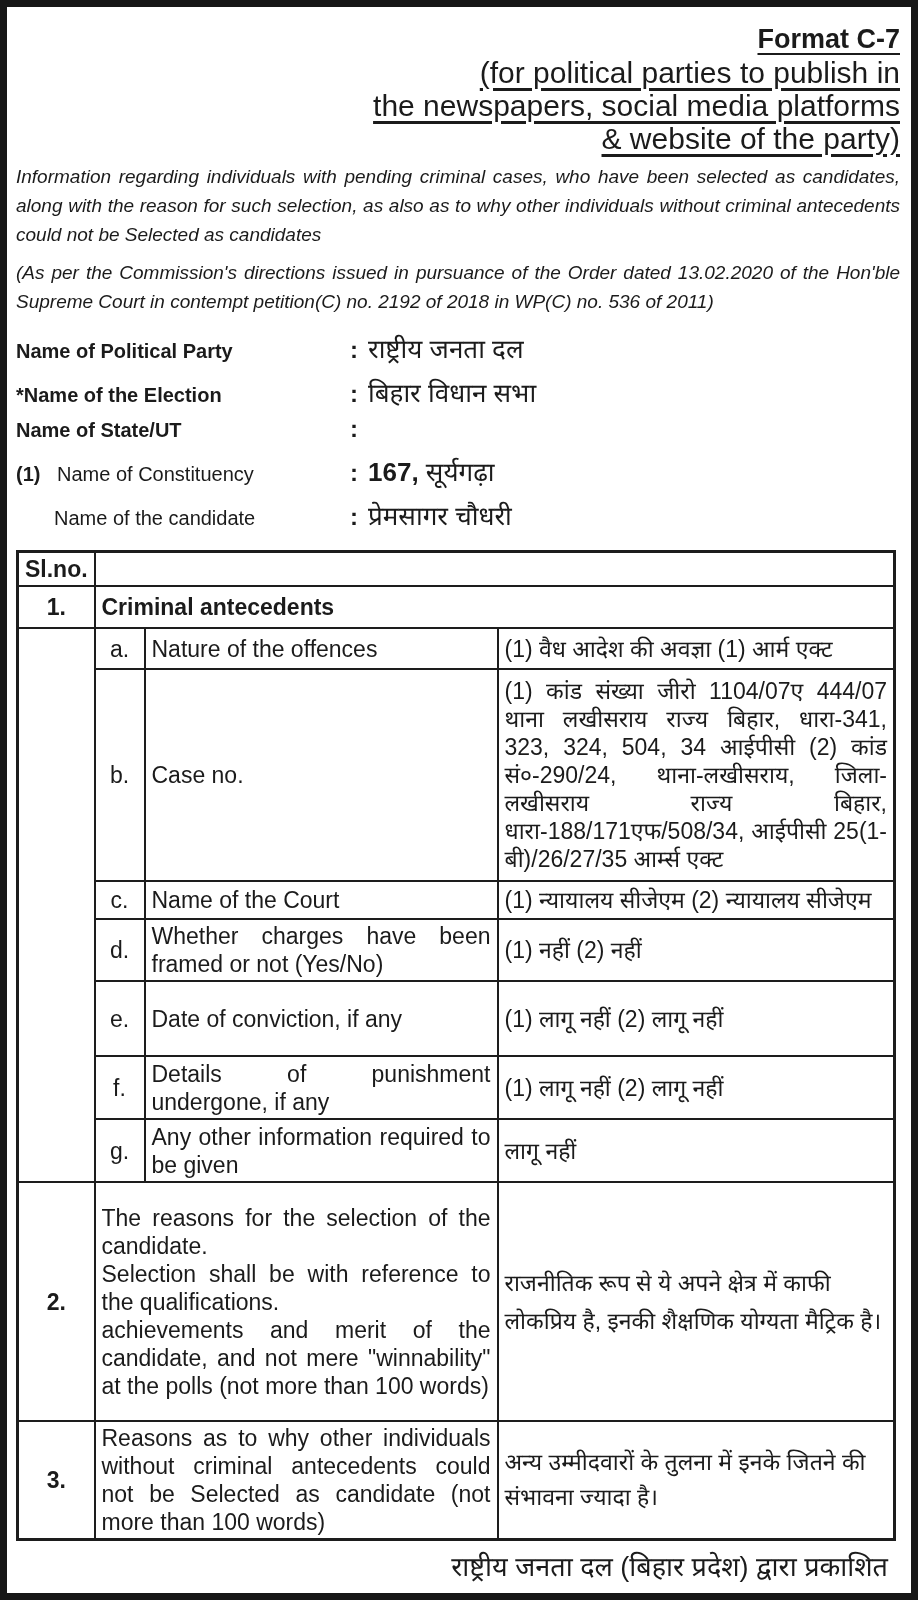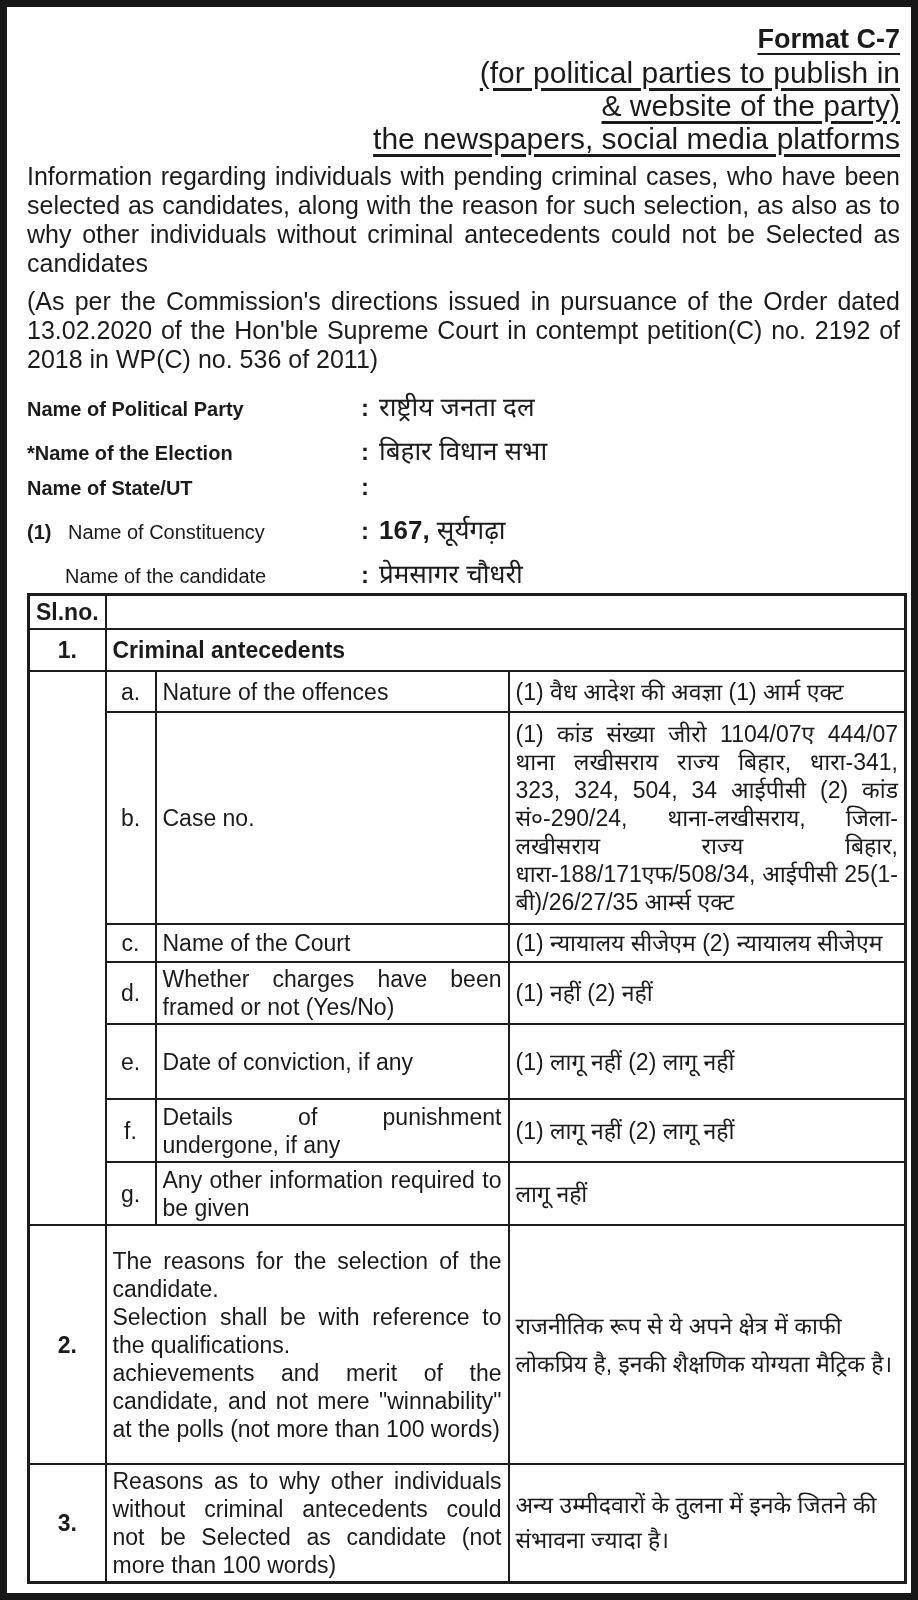--- a/index.html
+++ b/index.html
@@ -6,59 +6,59 @@
   .page{
     position:relative;
     width:918px;height:1600px;
     box-sizing:border-box;
     background:#ffffff;
     border:7px solid #171717;
     outline:2px solid #ffffff;
     font-family:"Liberation Sans","DejaVu Sans",sans-serif;
     color:#1b1b1b;
     overflow:hidden;
-    padding-left:11px;
   }
   .inner{padding:10px 11px 0 9px;}
   
   .hdr{ text-align:right; padding-top:6px; line-height:33px;}
   .hdr .fmt{
     font-size:27px;font-weight:bold;
     text-decoration:underline; text-underline-offset:5px;
   }
   .hdr .sub{
     font-size:30px;
     text-decoration:underline; text-underline-offset:5px;
   }
   
   .para{
     margin:7px 0 0 0;
-    font-size:25px; line-height:29px;
+    font-size:19px; line-height:29px;
     text-align:justify;
+    font-style:italic;
   }
   .para2{margin-top:9px;}
   
   .fields{margin-top:8px;}
   .frow{
     display:grid;
     grid-template-columns:334px 16px auto;
     align-items:baseline;
     line-height:34px;
   }
   .flabel{font-size:20px;font-weight:bold;}
   .flabel.plain{font-weight:normal;}
   .fprefix{font-weight:bold;display:inline-block;width:41px;}
   .findent{padding-left:38px;}
   .fcolon{font-size:24px;font-weight:bold;}
   .fvalue{font-size:26px;padding-left:2px;margin-top:8px;}
   .fvalue b{font-family:"Liberation Sans","DejaVu Sans",sans-serif;}
   
   table.main{
     border-collapse:collapse; table-layout:fixed;
-    width:877px; margin-top:0;
+    width:877px; margin-top:15px;
     border:3px solid #1d1d1d;
   }
   table.main td{
     border:2px solid #1d1d1d;
     padding:2px 6px;
     font-size:23px; line-height:28px;
     vertical-align:middle;
     overflow:hidden;
   }
   td.num{text-align:center;font-weight:bold;font-size:24px;}
@@ -83,22 +83,22 @@
 </style>
 </head>
 <body>
 
 <div class="page">
   <div class="inner">
 
     <div class="hdr">
       <div class="fmt">Format C-7</div>
       <div class="sub">(for political parties to publish in</div>
+      <div class="sub">the newspapers, social media platforms</div>
       <div class="sub">&amp; website of the party)</div>
-      <div class="sub">the newspapers, social media platforms</div>
     </div>
 
     <p class="para">Information regarding individuals with pending criminal cases, who have been selected as candidates, along with the reason for such selection, as also as to why other individuals without criminal antecedents could not be Selected as candidates</p>
     <p class="para para2">(As per the Commission's directions issued in pursuance of the Order dated 13.02.2020 of the Hon'ble Supreme Court in contempt petition(C) no. 2192 of 2018 in WP(C) no. 536 of 2011)</p>
 
     <div class="fields">
 
       <div class="frow">
         <span class="flabel">Name of Political Party</span>
         <span class="fcolon">:</span>

